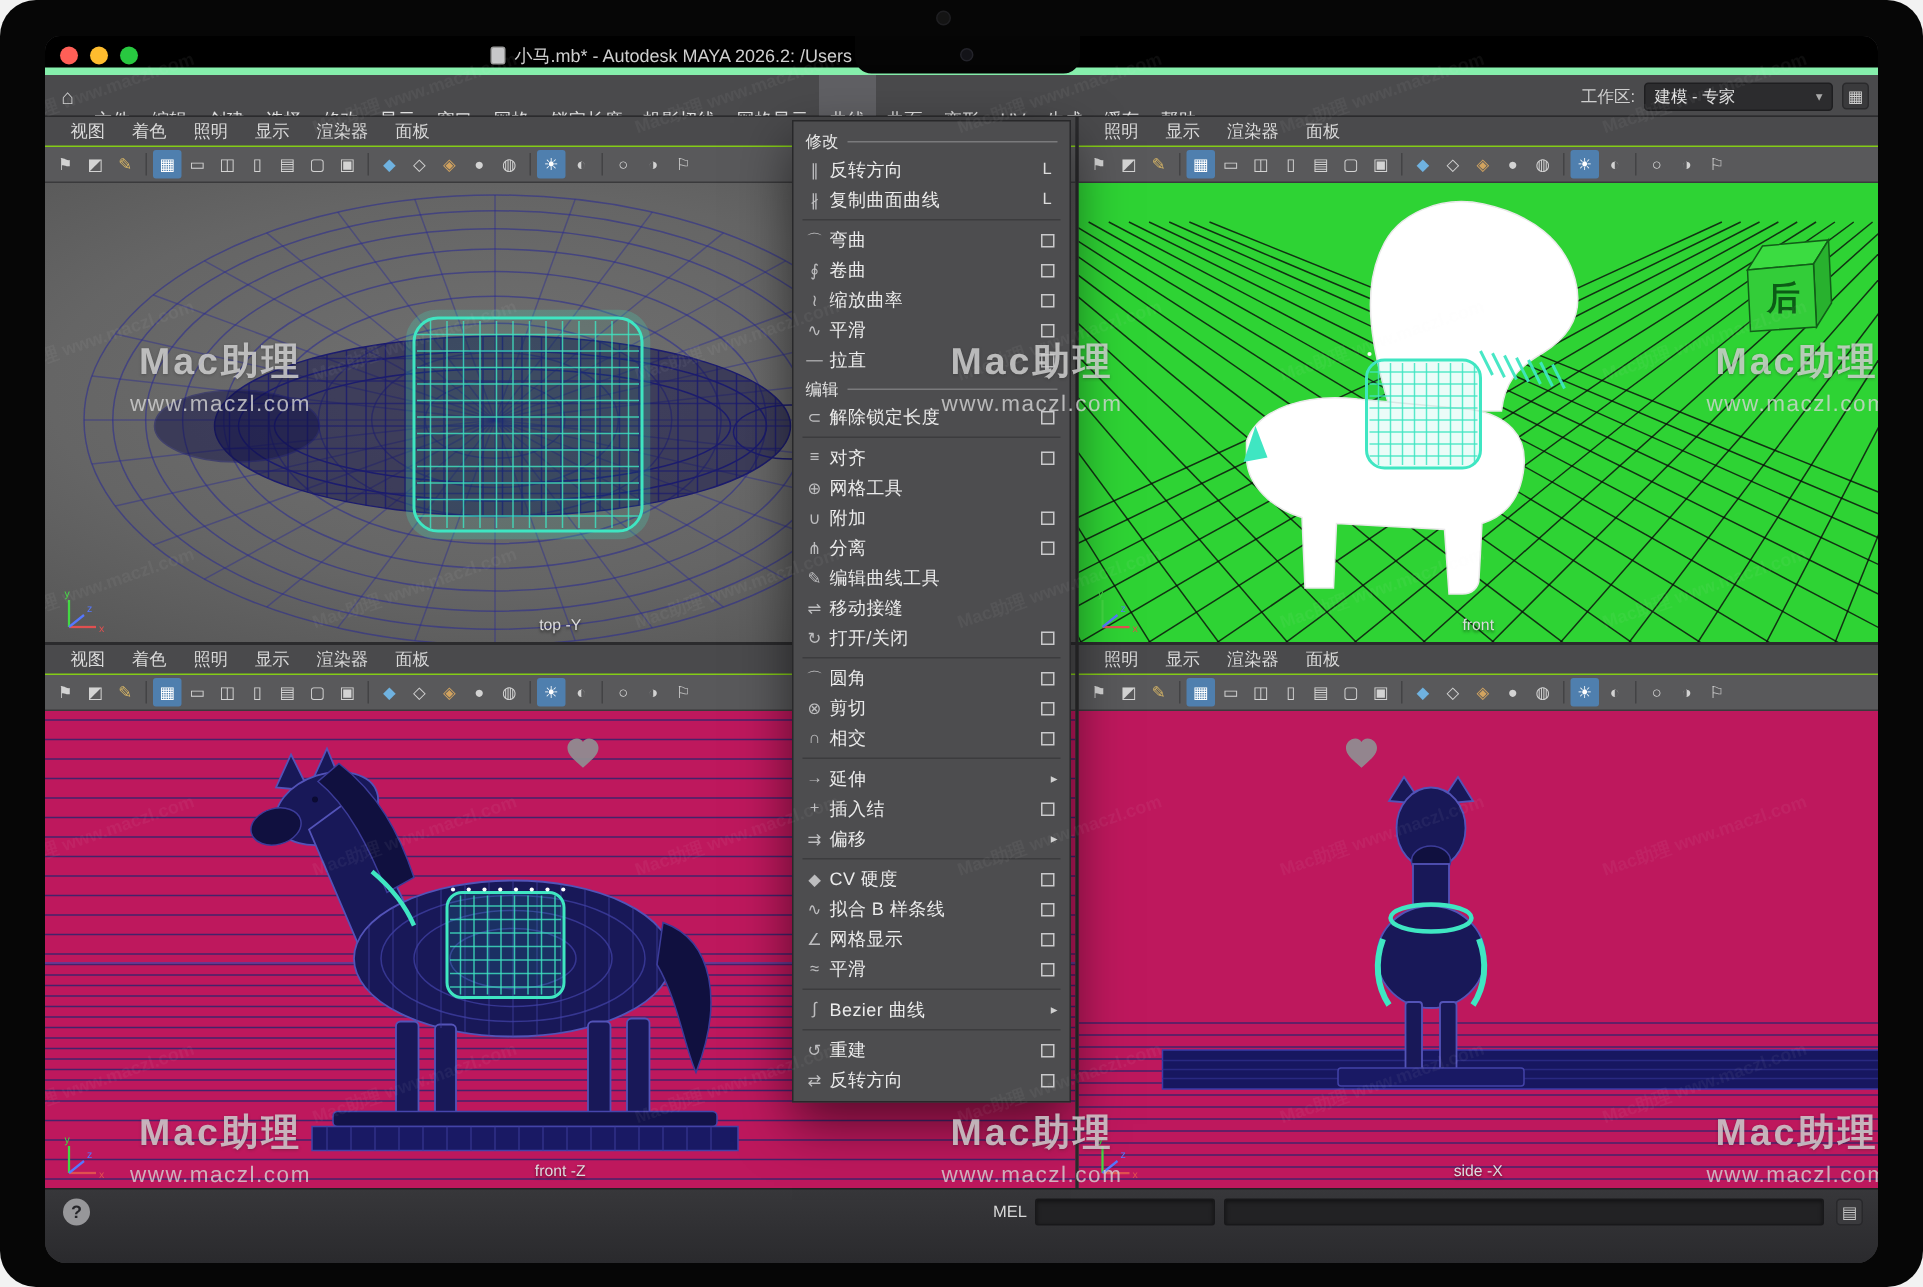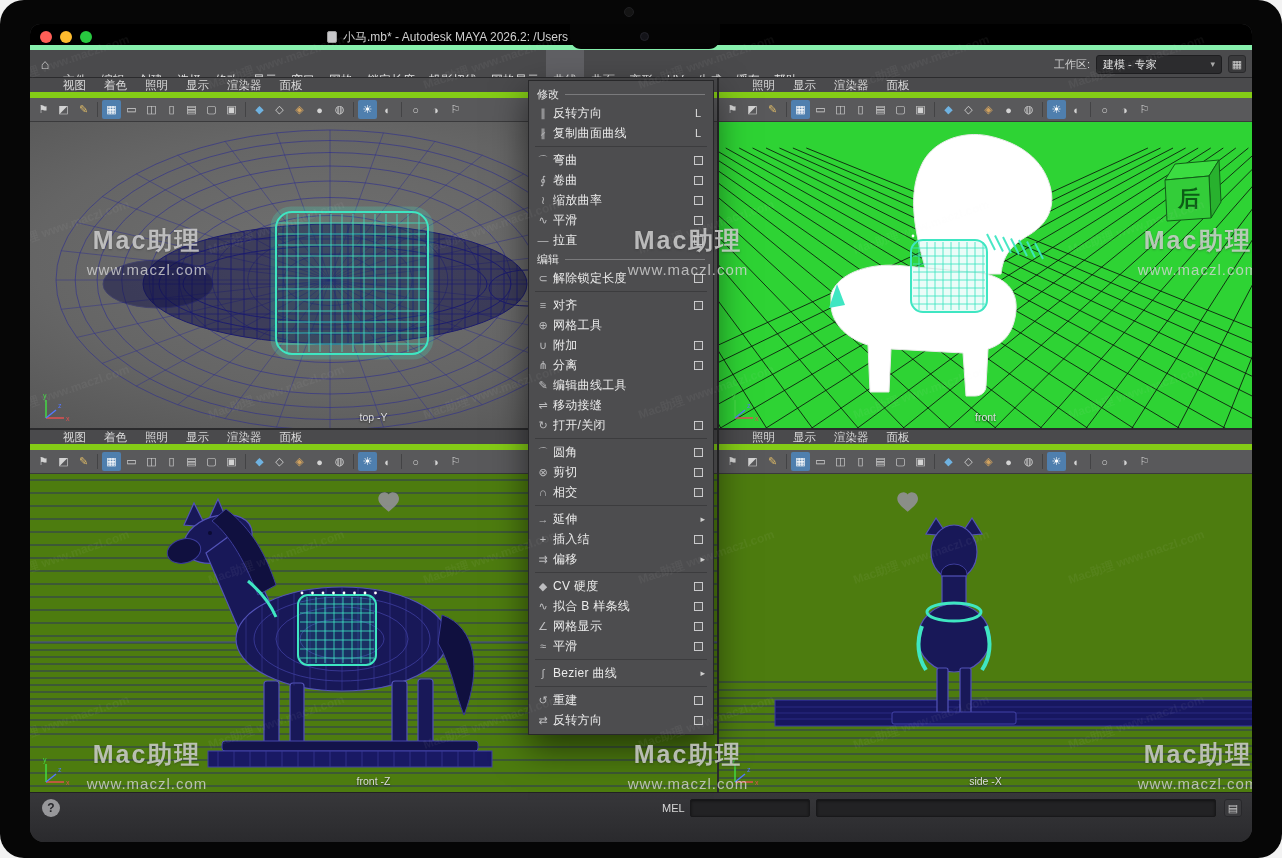--- a/index.html
+++ b/index.html
@@ -32,30 +32,30 @@
   .ws-caret{font-size:9px;color:#aaa}
   .ws-icon{width:18px;height:18px;background:#3a3a3c;border:1px solid #2a2a2c;border-radius:3px;color:#cfcfcf;font-size:11px;display:flex;align-items:center;justify-content:center}
 
   
   .quad{position:absolute;left:0;top:54px;width:1222px;height:714px;background:#2f2f31}
   .panel{position:absolute;background:#4a4a4c;overflow:hidden;outline:1px solid #2b2b2d}
   .panel.tl{left:0;top:0;width:687px;height:350px}
   .panel.tr{left:689px;top:0;width:533px;height:350px}
   .panel.bl{left:0;top:352px;width:687px;height:362px}
   .panel.br{left:689px;top:352px;width:533px;height:362px}
-  .vp-menubar{height:20px;background:#4a4a4c;border-bottom:6px solid #84cc16;display:flex;align-items:center;padding-left:24px}
+  .vp-menubar{height:20px;background:#4a4a4c;border-bottom:1px solid #84cc16;display:flex;align-items:center;padding-left:8px}
   .vpm-item{font-size:11.5px;color:#dadada;padding:0 9px}
   .vp-toolbar{height:24px;background:#59595b;border-bottom:1px solid #3a3a3c;display:flex;align-items:center;padding-left:4px;gap:1px}
   .vp-tool{width:19px;height:19px;border-radius:2px;display:flex;align-items:center;justify-content:center;font-size:11px;color:#d3d3d3}
   .vp-tool.active{background:var(--accent-blue,#4f7fae);color:#fff}
   .vp-sep{width:1px;height:15px;background:#434345;margin:0 3px}
   .vp-canvas{position:absolute;left:0;right:0;bottom:0;top:44px}
   .vp-top{background:radial-gradient(ellipse at 44% 45%,#707070 0%,#656565 55%,#525252 100%)}
   .vp-persp{background:var(--persp-bg,#2ed334)}
-  .vp-ortho{background:#4d7c0f}
+  .vp-ortho{background:#be185d}
   .scene{position:absolute;inset:0;width:100%;height:100%}
   .vp-label{position:absolute;bottom:5px;left:50%;transform:translateX(-50%);font-size:10.5px;color:#dcdcde;text-shadow:0 1px 2px rgba(0,0,0,.55)}
   .axis{position:absolute;left:6px;bottom:2px;width:40px;height:36px}
 
   
   .nfill{fill:var(--navy-fill,#181858);stroke:var(--navy-stroke,#5353b8);stroke-width:1.2}
   .nfill2{fill:#10103f;stroke:#3c3c9a;stroke-width:1}
   .base1{fill:#13134a;stroke:#4646ac}
   .base2{fill:#191964;stroke:#4343a8}
   .tealline{stroke:var(--teal,#3fe6c2);fill:none}

